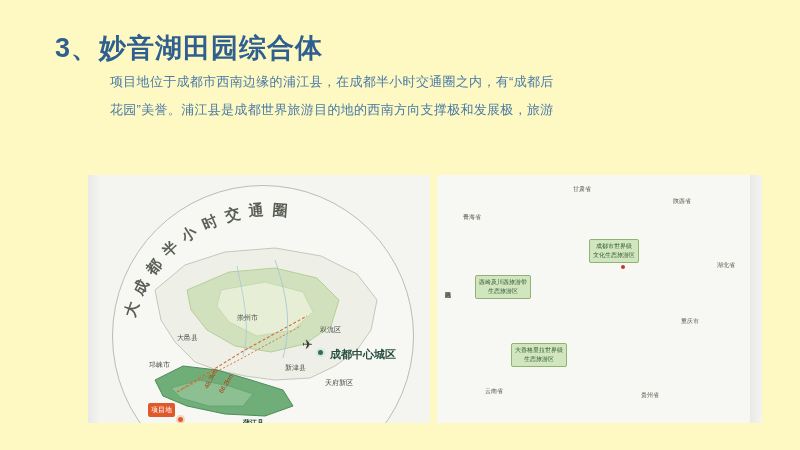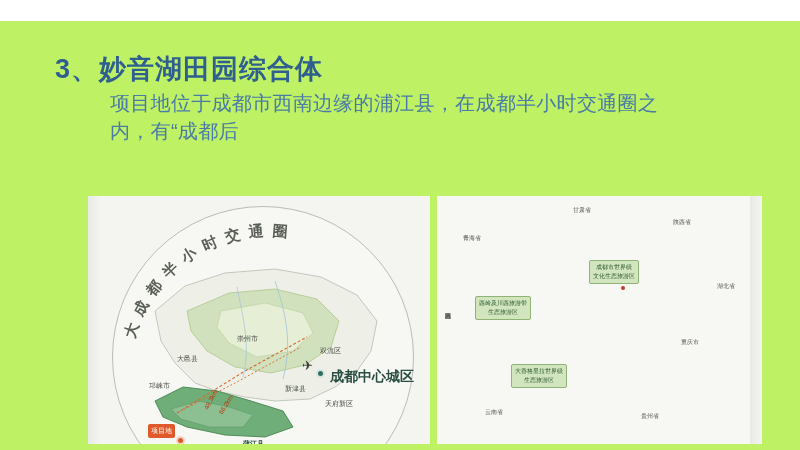--- a/index.html
+++ b/index.html
@@ -10,42 +10,41 @@
   body {
     width: 800px;
     height: 450px;
     overflow: hidden;
     font-family: "Liberation Sans", sans-serif;
     position: relative;
   }
   .slide {
     position: absolute;
     inset: 0;
-    background: #bef264;
-    margin-top: 21px;
+    background: #fef9c3;
   }
   .title {
     position: absolute;
     left: 55px;
     top: 30px;
     font-size: 27px;
     font-weight: bold;
     color: #2f5f8f;
     letter-spacing: 1px;
     white-space: nowrap;
   }
   .title .num {
     font-weight: bold;
   }
   .body-text {
     position: absolute;
     left: 110px;
     top: 68px;
     width: 570px;
-    font-size: 20px;
+    font-size: 13px;
     line-height: 28px;
     color: #4a7ba6;
     letter-spacing: 0.3px;
   }
   
   .imgstrip {
     position: absolute;
     left: 100px;
     top: 175px;
     width: 650px;
@@ -139,21 +138,21 @@
     color: #b23b12;
     white-space: nowrap;
   }
   .plane {
     position: absolute;
     font-size: 13px;
     color: #3a3f36;
   }
   .centerlabel {
     position: absolute;
-    font-size: 14px;
+    font-size: 11px;
     color: #2a4f42;
     white-space: nowrap;
     font-weight: bold;
   }
 
   
   .rm-bg {
     position: absolute;
     inset: 0;
     background: #f7f7f3;
@@ -187,20 +186,21 @@
 <body>
 
 <div class="slide">
 
   <div class="title">
     <span class="num">3、</span><span>妙音湖田园综合体</span>
   </div>
 
   <div class="body-text">
     <div>项目地位于成都市西南边缘的浦江县，在成都半小时交通圈之内，有“成都后</div>
+    <div>花园”美誉。浦江县是成都世界旅游目的地的西南方向支撑极和发展极，旅游</div>
   </div>
 
   <div class="imgstrip">
 
     <div class="edge" style="left:-12px;"></div>
     <div class="edge" style="left:650px;"></div>
 
     <div class="panel panel-left">
       <div class="lm-bg"></div>
 

